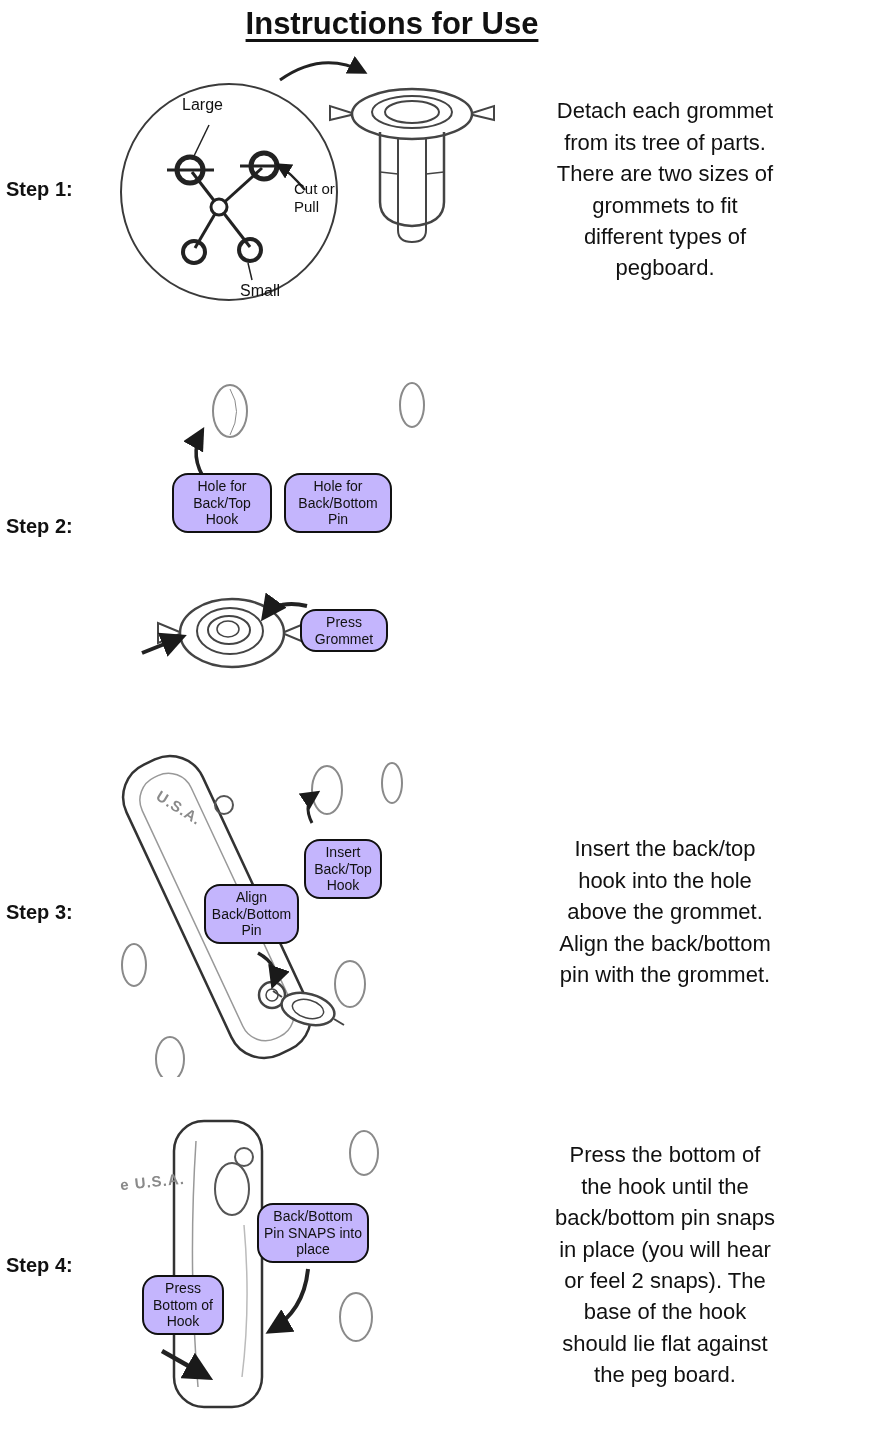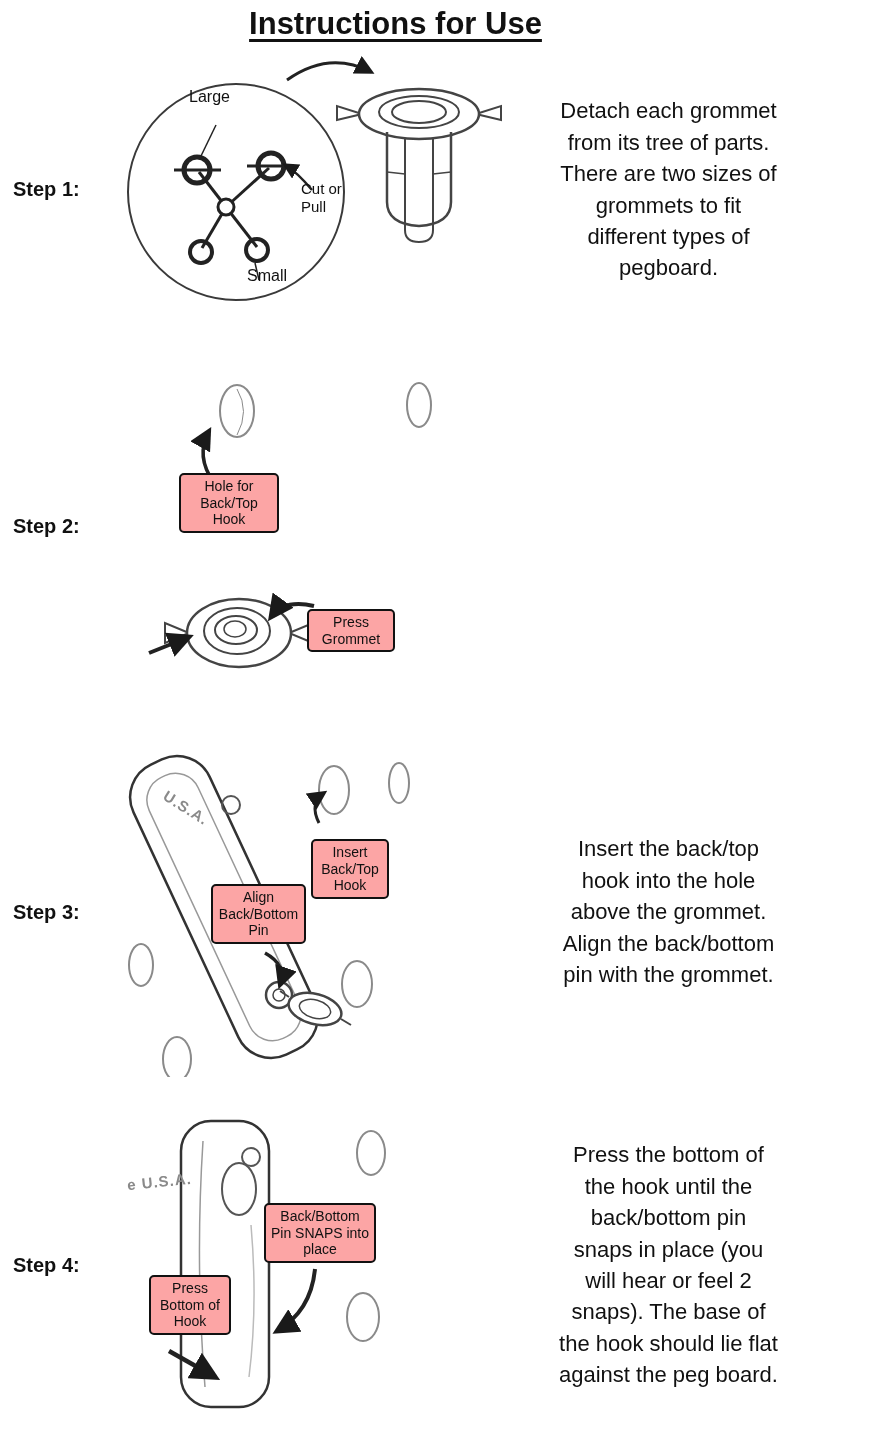--- a/index.html
+++ b/index.html
@@ -2,21 +2,21 @@
 <html><head>
 <meta charset="utf-8">
 <style>
   * { box-sizing: border-box; margin: 0; padding: 0; }
   html, body { background: #fff; }
   body {
     width: 884px;
     font-family: "Liberation Sans", sans-serif;
     color: #111;
   }
-  .page { width: 784px; height: 1431px; overflow: hidden; padding-top: 6px; padding-left: 7px; }
+  .page { width: 784px; height: 1431px; overflow: hidden; padding-top: 6px; }
 
   .title {
     text-align: center;
     font-size: 31px;
     font-weight: bold;
     text-decoration: underline;
     text-decoration-thickness: 3px;
     text-underline-offset: 5px;
     margin-bottom: 10px;
   }
@@ -40,23 +40,23 @@
   }
 
   .step1 { margin-top: 10px; }
   .step2 { margin-top: 34px; }
   .step3 { margin-top: 56px; }
   .step4 { margin-top: 38px; }
 
   
   .co {
     position: absolute;
-    background: #fca5a5;
+    background: #c4b5fd;
     border: 2px solid #111;
-    border-radius: 5px;
+    border-radius: 16px;
     text-align: center;
     font-size: 14px;
     line-height: 1.18;
     padding: 3px 4px;
     color: #111;
   }
   
   .lbl {
     position: absolute;
     font-size: 16px;
@@ -121,23 +121,23 @@
           <path d="M 357 62 L 382 54 L 382 68 Z" stroke-width="2"></path>
           <ellipse cx="300" cy="62" rx="60" ry="25" stroke-width="2.5"></ellipse>
           <ellipse cx="300" cy="60" rx="40" ry="16" stroke-width="2"></ellipse>
           <ellipse cx="300" cy="60" rx="27" ry="11" stroke-width="2"></ellipse>
           <path d="M 268 80 L 268 150 Q 268 172 300 174 Q 332 172 332 150 L 332 80" fill="none" stroke-width="2.5"></path>
           <path d="M 286 86 L 286 178 Q 286 190 300 190 Q 314 190 314 178 L 314 86" fill="none" stroke-width="2"></path>
           <line x1="268" y1="120" x2="286" y2="122" stroke-width="1.5"></line>
           <line x1="314" y1="122" x2="332" y2="120" stroke-width="1.5"></line>
         </g>
       </svg>
-      <span class="lbl" style="left:70px; top:36px">Large</span>
+      <span class="lbl" style="left:70px; top:44px">Large</span>
       <span class="lbl wrap" style="left:182px; top:128px">Cut or Pull</span>
-      <span class="lbl" style="left:128px; top:215px">Small</span>
+      <span class="lbl" style="left:128px; top:230px">Small</span>
     </div>
     <div class="step-text">Detach each grommet from its tree of parts. There are two sizes of grommets to fit different types of pegboard.</div>
   </section>
 
   <section class="step step2">
     <div class="step-label">Step 2:</div>
     <div class="illus" style="height:330px">
       <svg viewBox="0 0 440 330" width="440" height="330">
         <g stroke="#8a8a8a" fill="none" stroke-width="2">
           <ellipse cx="118" cy="50" rx="17" ry="26"></ellipse>
@@ -150,20 +150,21 @@
           <path d="M 170 272 L 194 262 L 194 282 Z" stroke-width="2"></path>
           <ellipse cx="120" cy="272" rx="52" ry="34" stroke-width="2.5"></ellipse>
           <ellipse cx="118" cy="270" rx="33" ry="23" stroke-width="2"></ellipse>
           <ellipse cx="117" cy="269" rx="21" ry="14" stroke-width="2"></ellipse>
           <ellipse cx="116" cy="268" rx="11" ry="8" stroke-width="1.5"></ellipse>
         </g>
         <path d="M 30 292 L 70 276" fill="none" stroke="#222" stroke-width="4" marker-end="url(#ah)"></path>
         <path d="M 195 245 Q 165 238 152 256" fill="none" stroke="#222" stroke-width="4" marker-end="url(#ah)"></path>
       </svg>
       <div class="co" style="left:60px; top:112px; width:100px">Hole for Back/Top Hook</div>
+      <div class="co" style="left:172px; top:112px; width:108px">Hole for Back/Bottom Pin</div>
       <div class="co" style="left:188px; top:248px; width:88px">Press Grommet</div>
     </div>
   </section>
 
   <section class="step step3">
     <div class="step-label">Step 3:</div>
     <div class="illus" style="height:330px">
       <svg viewBox="0 0 440 330" width="440" height="330">
         <g stroke="#8a8a8a" fill="none" stroke-width="2">
           <ellipse cx="215" cy="43" rx="15" ry="24"></ellipse>

